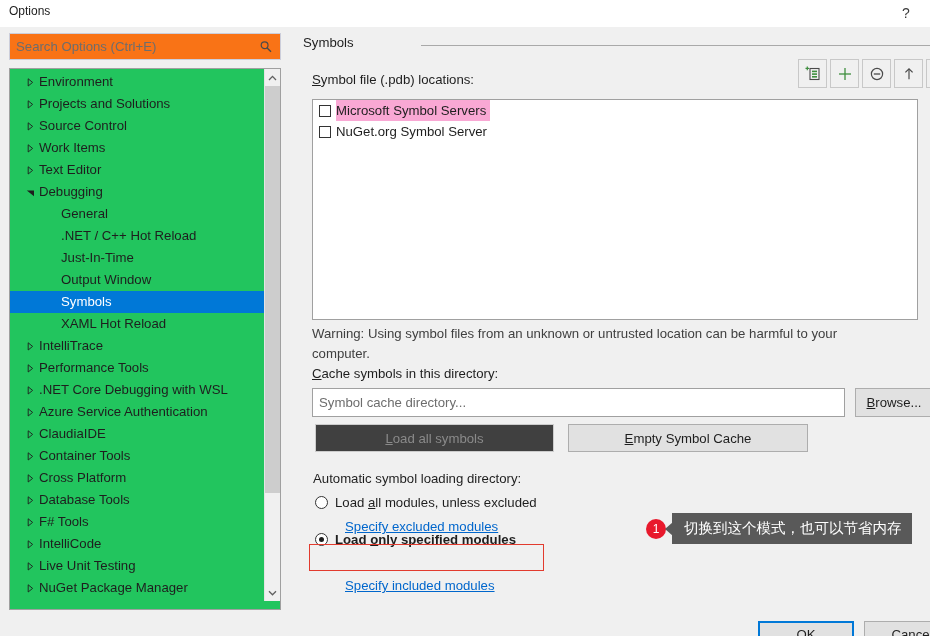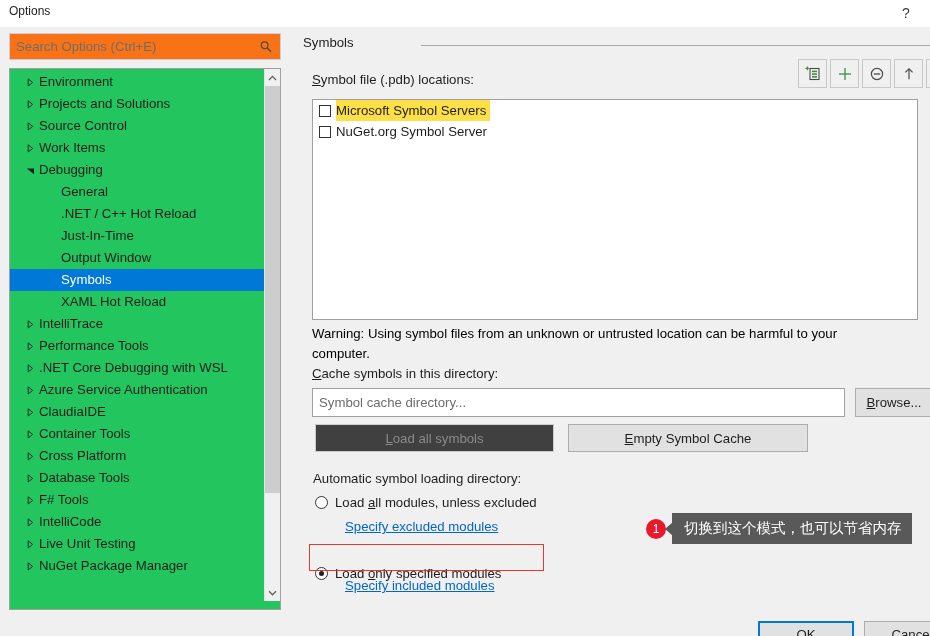--- a/index.html
+++ b/index.html
@@ -185,35 +185,35 @@
     line-height: 21px;
     padding-left: 6px;
     white-space: nowrap;
     cursor: default;
   }
   .list-row .rowtext {
     display: inline-block;
     padding: 0 4px 0 0;
     font-size: 13.2px;
   }
-  .list-row.sel .rowtext { background: #fde047; }
+  .list-row.sel .rowtext { background: #f9a8d4; }
   .cbox {
     display: inline-block;
     width: 12px; height: 12px;
     border: 1px solid #333333;
     background: #ffffff;
     vertical-align: -2px;
     margin-right: 5px;
     box-sizing: border-box;
   }
 
   .warn-line {
     position: absolute;
     font-size: 13.2px;
-    color: #000000;
+    color: #404040;
   }
 
   .cachebox {
     position: absolute;
     left: 312px; top: 388px;
     width: 533px; height: 29px;
     background: #ffffff;
     border: 1px solid #a0a0a0;
     box-sizing: border-box;
   }
@@ -392,20 +392,28 @@
         </span>
         <span class="lbl">Source Control</span>
       </div>
       <div class="tree-item lvl0">
         <span class="twisty">
           <svg width="9" height="9" viewBox="0 0 9 9">
             <polygon points="2.2,0.8 6.6,4.4 2.2,8" fill="none" stroke="#1e1e1e" stroke-width="0.9"></polygon>
           </svg>
         </span>
         <span class="lbl">Work Items</span>
+      </div>
+      <div class="tree-item lvl0">
+        <span class="twisty">
+          <svg width="9" height="9" viewBox="0 0 9 9">
+            <polygon points="2.2,0.8 6.6,4.4 2.2,8" fill="none" stroke="#1e1e1e" stroke-width="0.9"></polygon>
+          </svg>
+        </span>
+        <span class="lbl">Text Editor</span>
       </div>
       <div class="tree-item lvl0">
         <span class="twisty">
           <svg width="9" height="9" viewBox="0 0 9 9">
             <polygon points="0.8,2.6 8,2.6 8,8.2" fill="#1e1e1e"></polygon>
           </svg>
         </span>
         <span class="lbl">Debugging</span>
       </div>
       <div class="tree-item lvl1">
@@ -607,21 +615,21 @@
   <span><span class="ul">E</span><span>mpty Symbol Cache</span></span>
 </div>
 
 <div class="field-label" style="left:313px; top:471px;">Automatic symbol loading directory:</div>
 
 <div class="radio-row" style="left:315px; top:495px;">
   <span class="radio"></span><span>Load </span><span class="ul">a</span><span>ll modules, unless excluded</span>
 </div>
 <div class="link" style="left:345px; top:519px;">Specify excluded modules</div>
 
-<div class="radio-row" style="left:315px; top:566px;">
+<div class="radio-row" style="left:315px; top:532px;font-weight:bold;">
   <span class="radio on"></span><span>Load </span><span class="ul">o</span><span>nly specified modules</span>
 </div>
 <div class="anno-box"></div>
 <div class="link" style="left:345px; top:578px;">Specify included modules</div>
 
 <div class="callout-badge">1</div>
 <div class="callout">切换到这个模式，也可以节省内存</div>
 
 <div class="btn-ok">OK</div>
 <div class="btn-cancel">Cancel</div>

